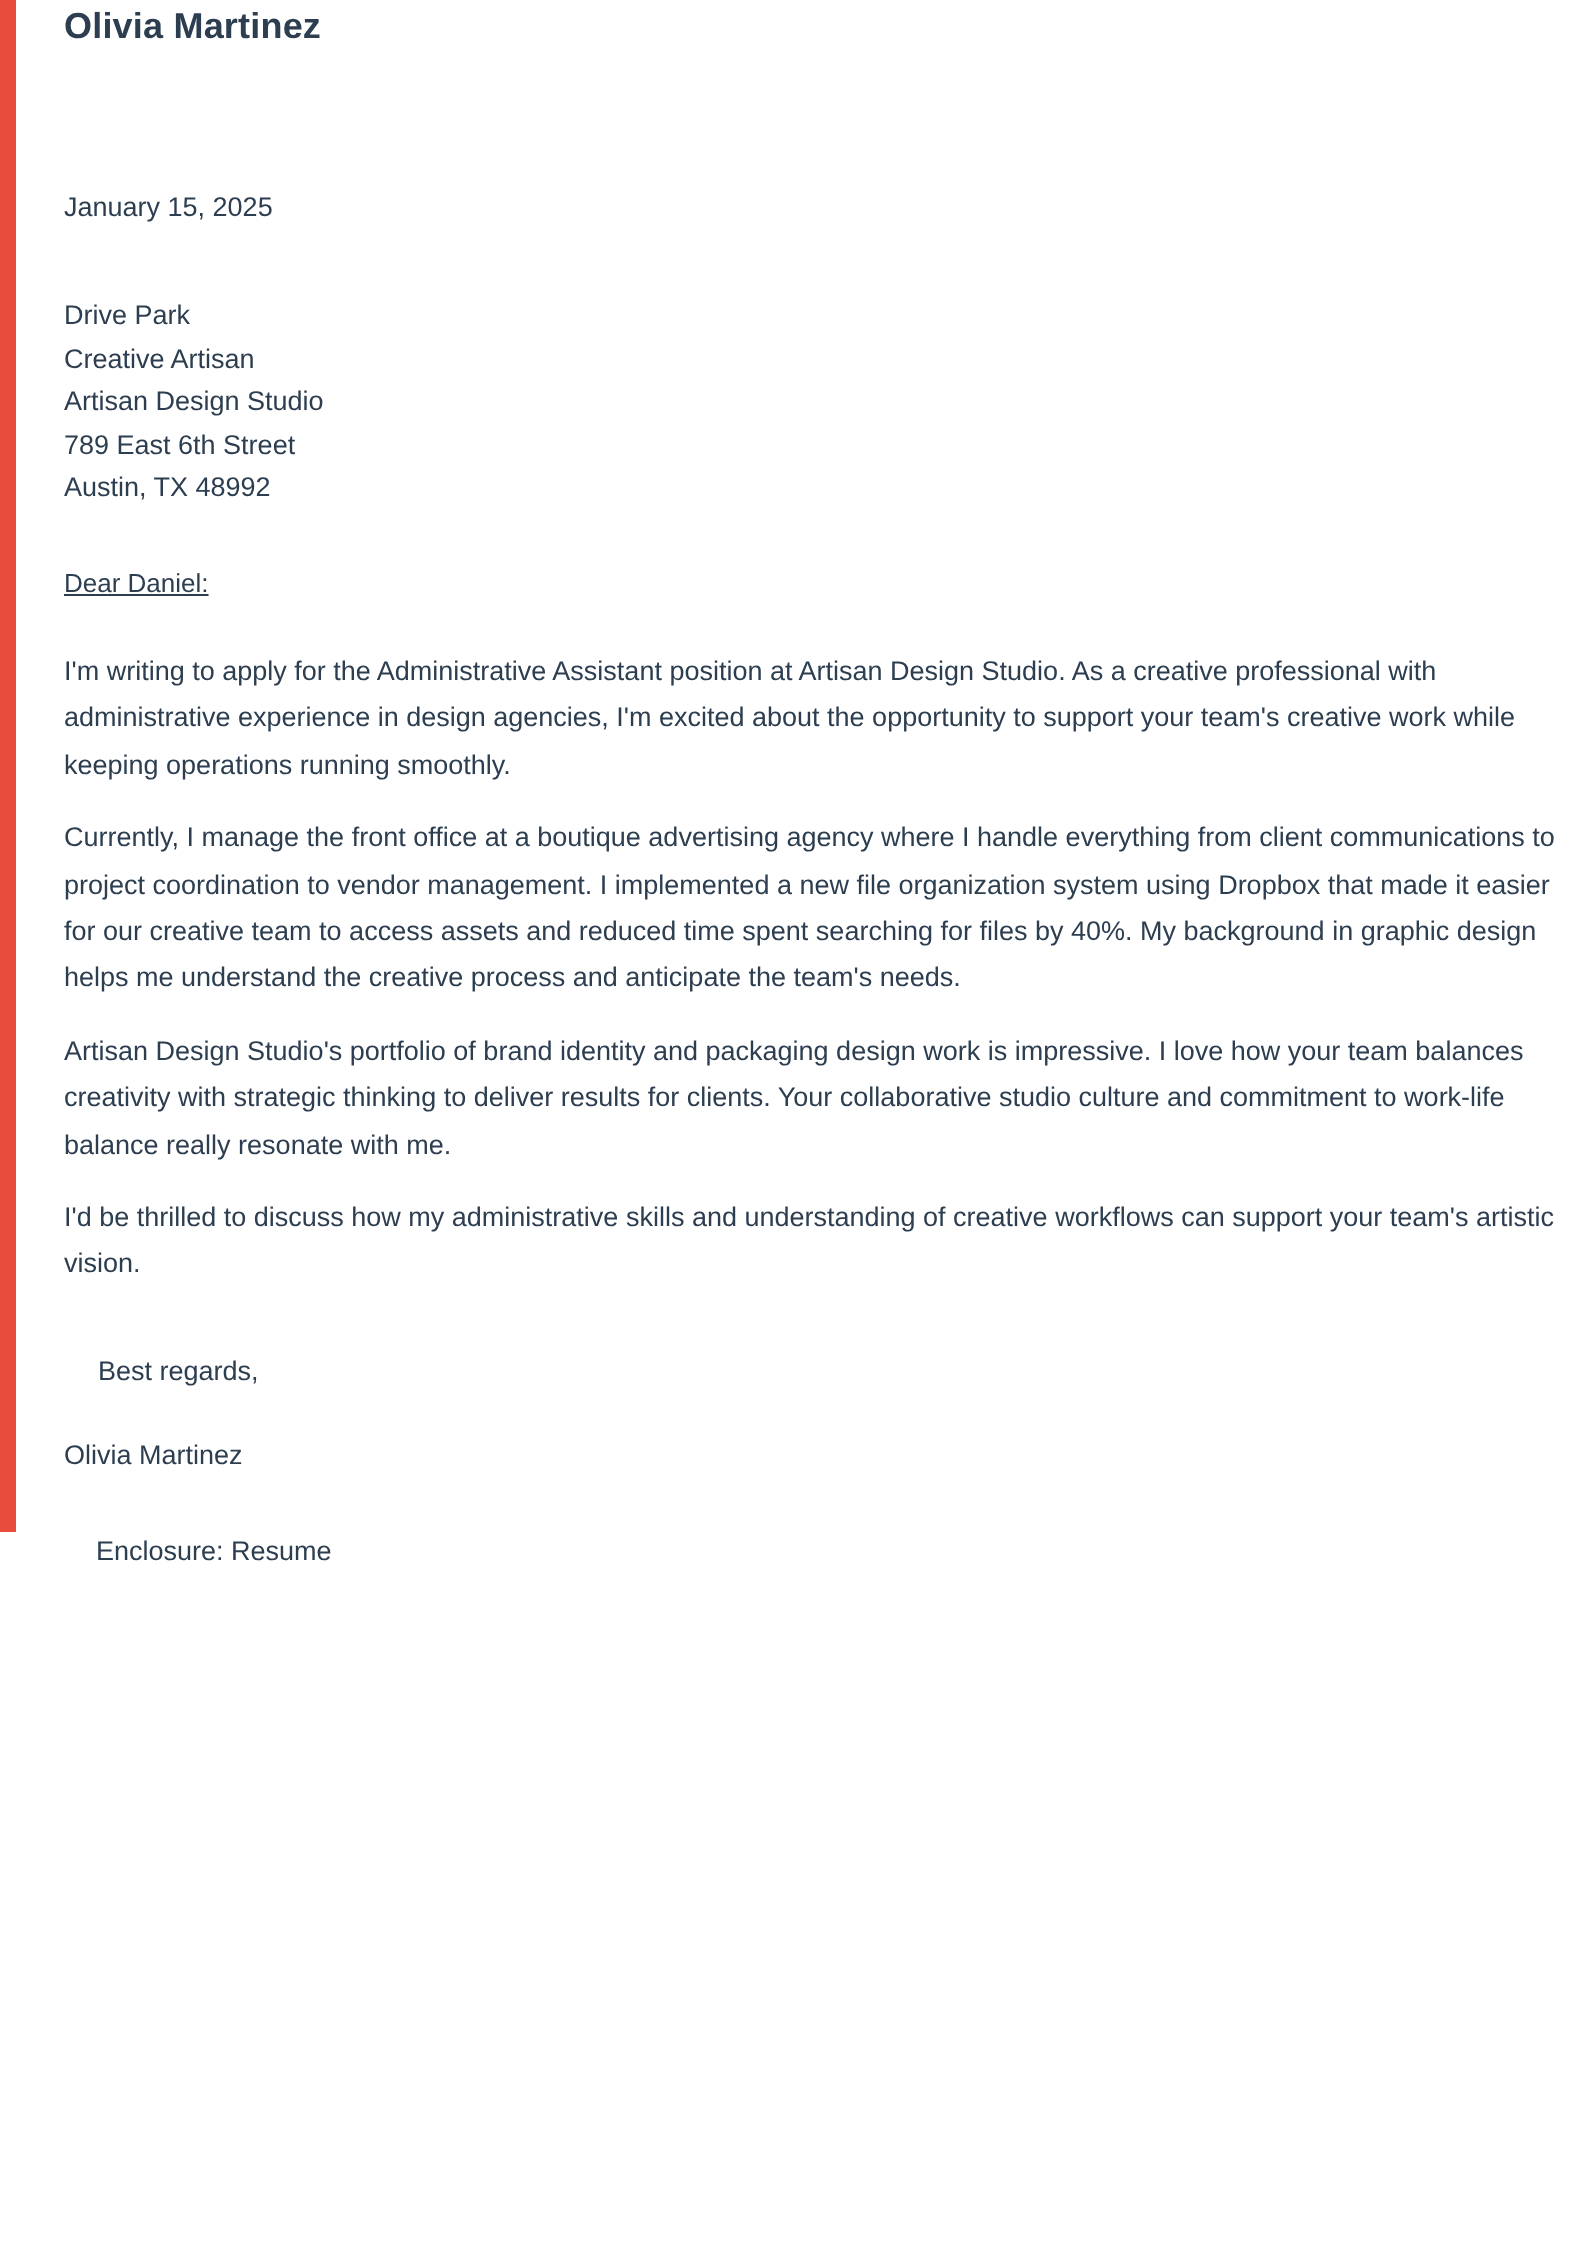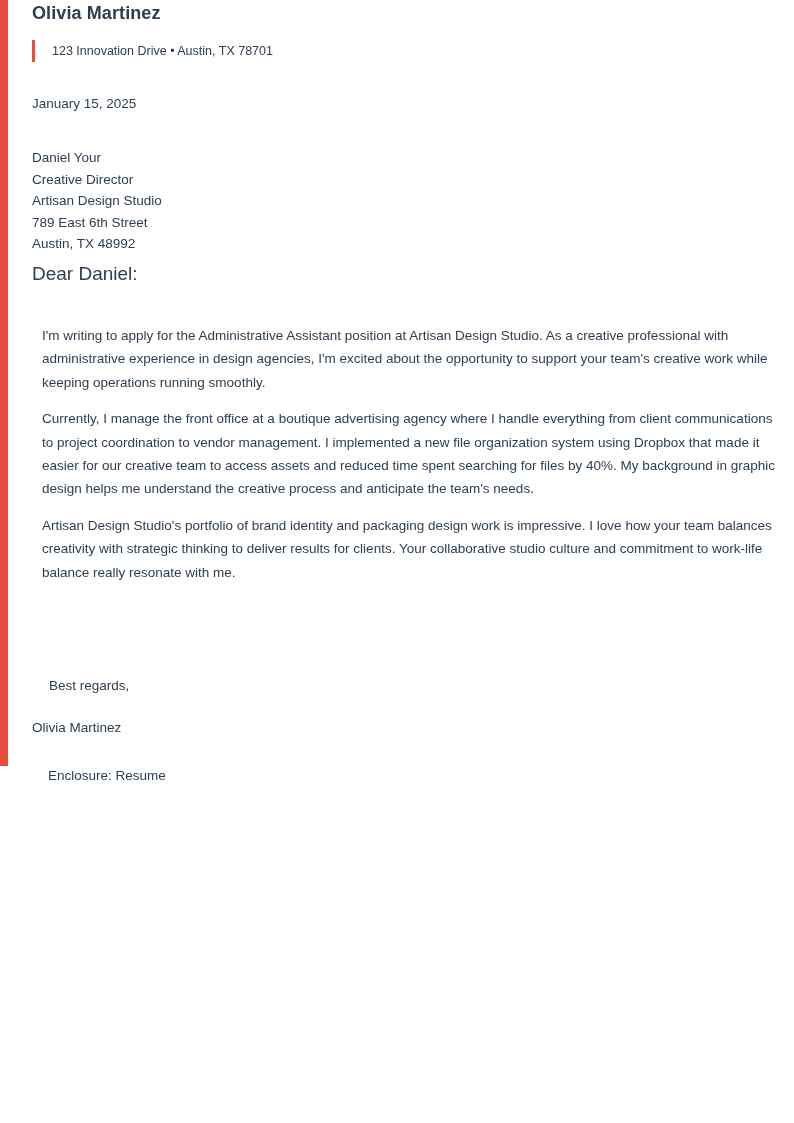--- a/index.html
+++ b/index.html
@@ -79,35 +79,36 @@
   }
   .recipient-line {
     font-size: 13.5px;
     line-height: 21.5px;
     white-space: nowrap;
   }
 
   #salutation {
     position: absolute;
     left: 32px;
-    top: 265px;
-    font-size: 19px;
+    top: 283px;
+    font-size: 13px;
     line-height: 18px;
+    text-decoration: underline;
   }
 
   #body-paragraphs {
     position: absolute;
     left: 32px;
     top: 324px;
     width: 754px;
   }
   .body-para {
     font-size: 13.5px;
     line-height: 23.4px;
-    margin: 0 0 13px 10px;
+    margin: 0 0 13px 0;
     text-align: left;
     color: #2c3e50;
   }
 
   #closing-block {
     position: absolute;
     left: 32px;
     top: 660px;
   }
   #closing-phrase {
@@ -137,39 +138,39 @@
 </head>
 <body style="color: rgb(44, 62, 80);">
 
 <div id="left-accent" style="background: rgb(231, 76, 60);"></div>
 
 <div id="page">
 
   <h1 id="letter-name">Olivia Martinez</h1>
 
   <div id="contact-block" style="border-left-color: rgb(231, 76, 60);">
-    <div class="contact-line">123 Innovation Drive • Austin, TX 78701</div>
   </div>
 
   <div id="letter-date">January 15, 2025</div>
 
   <div id="recipient-block">
-    <div class="recipient-line">Daniel Your</div>
-    <div class="recipient-line">Creative Director</div>
+    <div class="recipient-line">Drive Park</div>
+    <div class="recipient-line">Creative Artisan</div>
     <div class="recipient-line">Artisan Design Studio</div>
     <div class="recipient-line">789 East 6th Street</div>
     <div class="recipient-line">Austin, TX 48992</div>
   </div>
 
   <div id="salutation">Dear Daniel:</div>
 
   <div id="body-paragraphs">
     <p class="body-para">I'm writing to apply for the Administrative Assistant position at Artisan Design Studio. As a creative professional with administrative experience in design agencies, I'm excited about the opportunity to support your team's creative work while keeping operations running smoothly.</p>
     <p class="body-para">Currently, I manage the front office at a boutique advertising agency where I handle everything from client communications to project coordination to vendor management. I implemented a new file organization system using Dropbox that made it easier for our creative team to access assets and reduced time spent searching for files by 40%. My background in graphic design helps me understand the creative process and anticipate the team's needs.</p>
     <p class="body-para">Artisan Design Studio's portfolio of brand identity and packaging design work is impressive. I love how your team balances creativity with strategic thinking to deliver results for clients. Your collaborative studio culture and commitment to work-life balance really resonate with me.</p>
+    <p class="body-para">I'd be thrilled to discuss how my administrative skills and understanding of creative workflows can support your team's artistic vision.</p>
   </div>
 
   <div id="closing-block">
     <p id="closing-phrase">Best regards,</p>
     <p id="signature-name">Olivia Martinez</p>
     <p id="enclosure-note">Enclosure: Resume</p>
   </div>
 
 </div>
 

